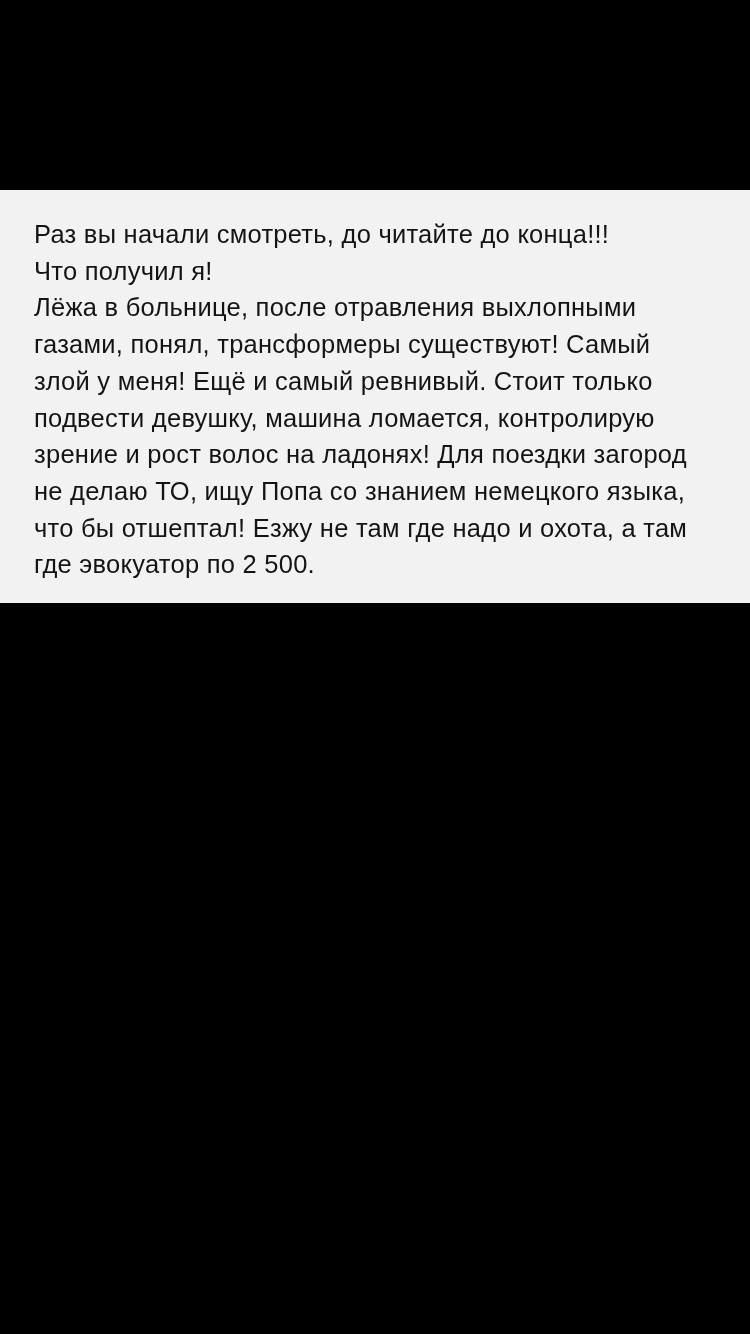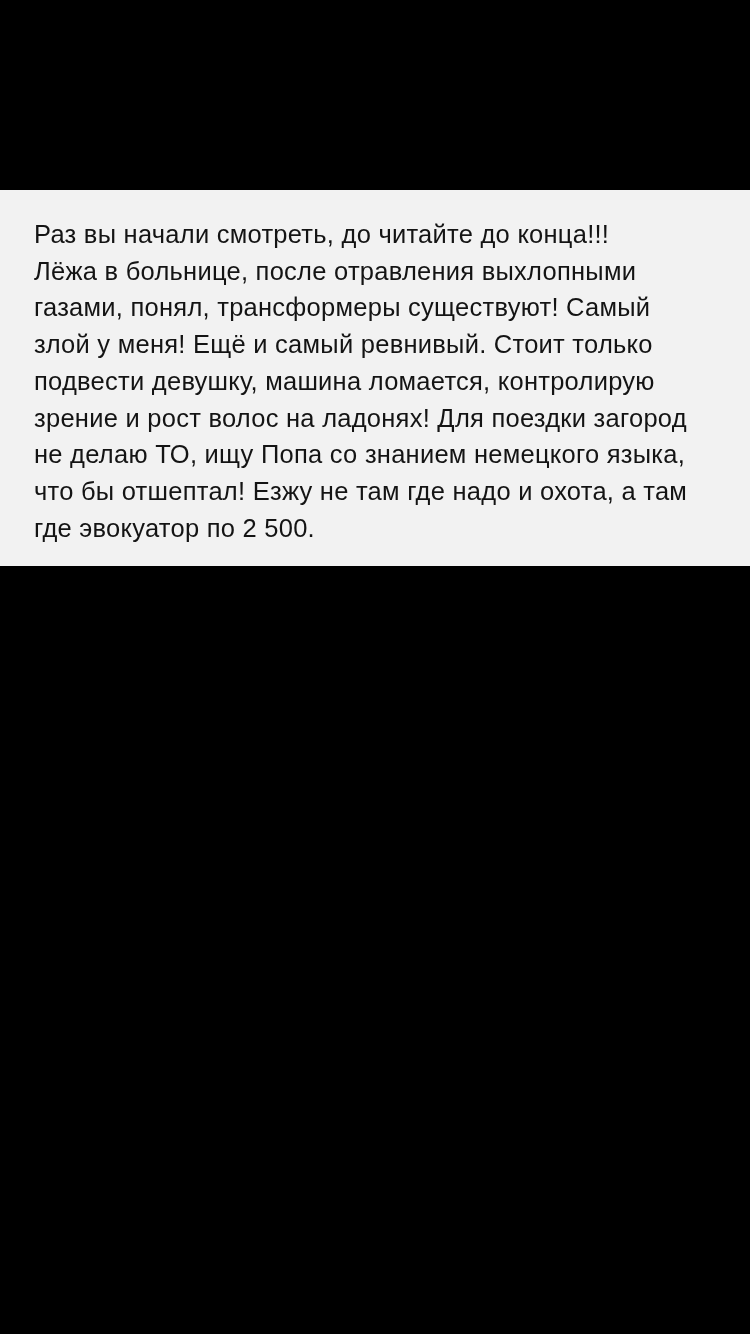--- a/index.html
+++ b/index.html
@@ -58,18 +58,19 @@
 </style>
 </head>
 <body>
 
 <div class="screen">
 
   <div class="top-bar"></div>
 
   <div class="content-card">
     <p class="text-block para">Раз вы начали смотреть, до читайте до конца!!!</p>
+    <p class="text-block para">Что получил я!</p>
     <p class="text-block para">Лёжа в больнице, после отравления выхлопными газами, понял, трансформеры существуют! Самый злой у меня! Ещё и самый ревнивый. Стоит только подвести девушку, машина ломается, контролирую зрение и рост волос на ладонях! Для поездки загород не делаю ТО, ищу Попа со знанием немецкого языка, что бы отшептал! Езжу не там где надо и охота, а там где эвокуатор по 2 500.</p>
   </div>
 
   <div class="bottom-bar"></div>
 
 </div>
 
 </body></html>

